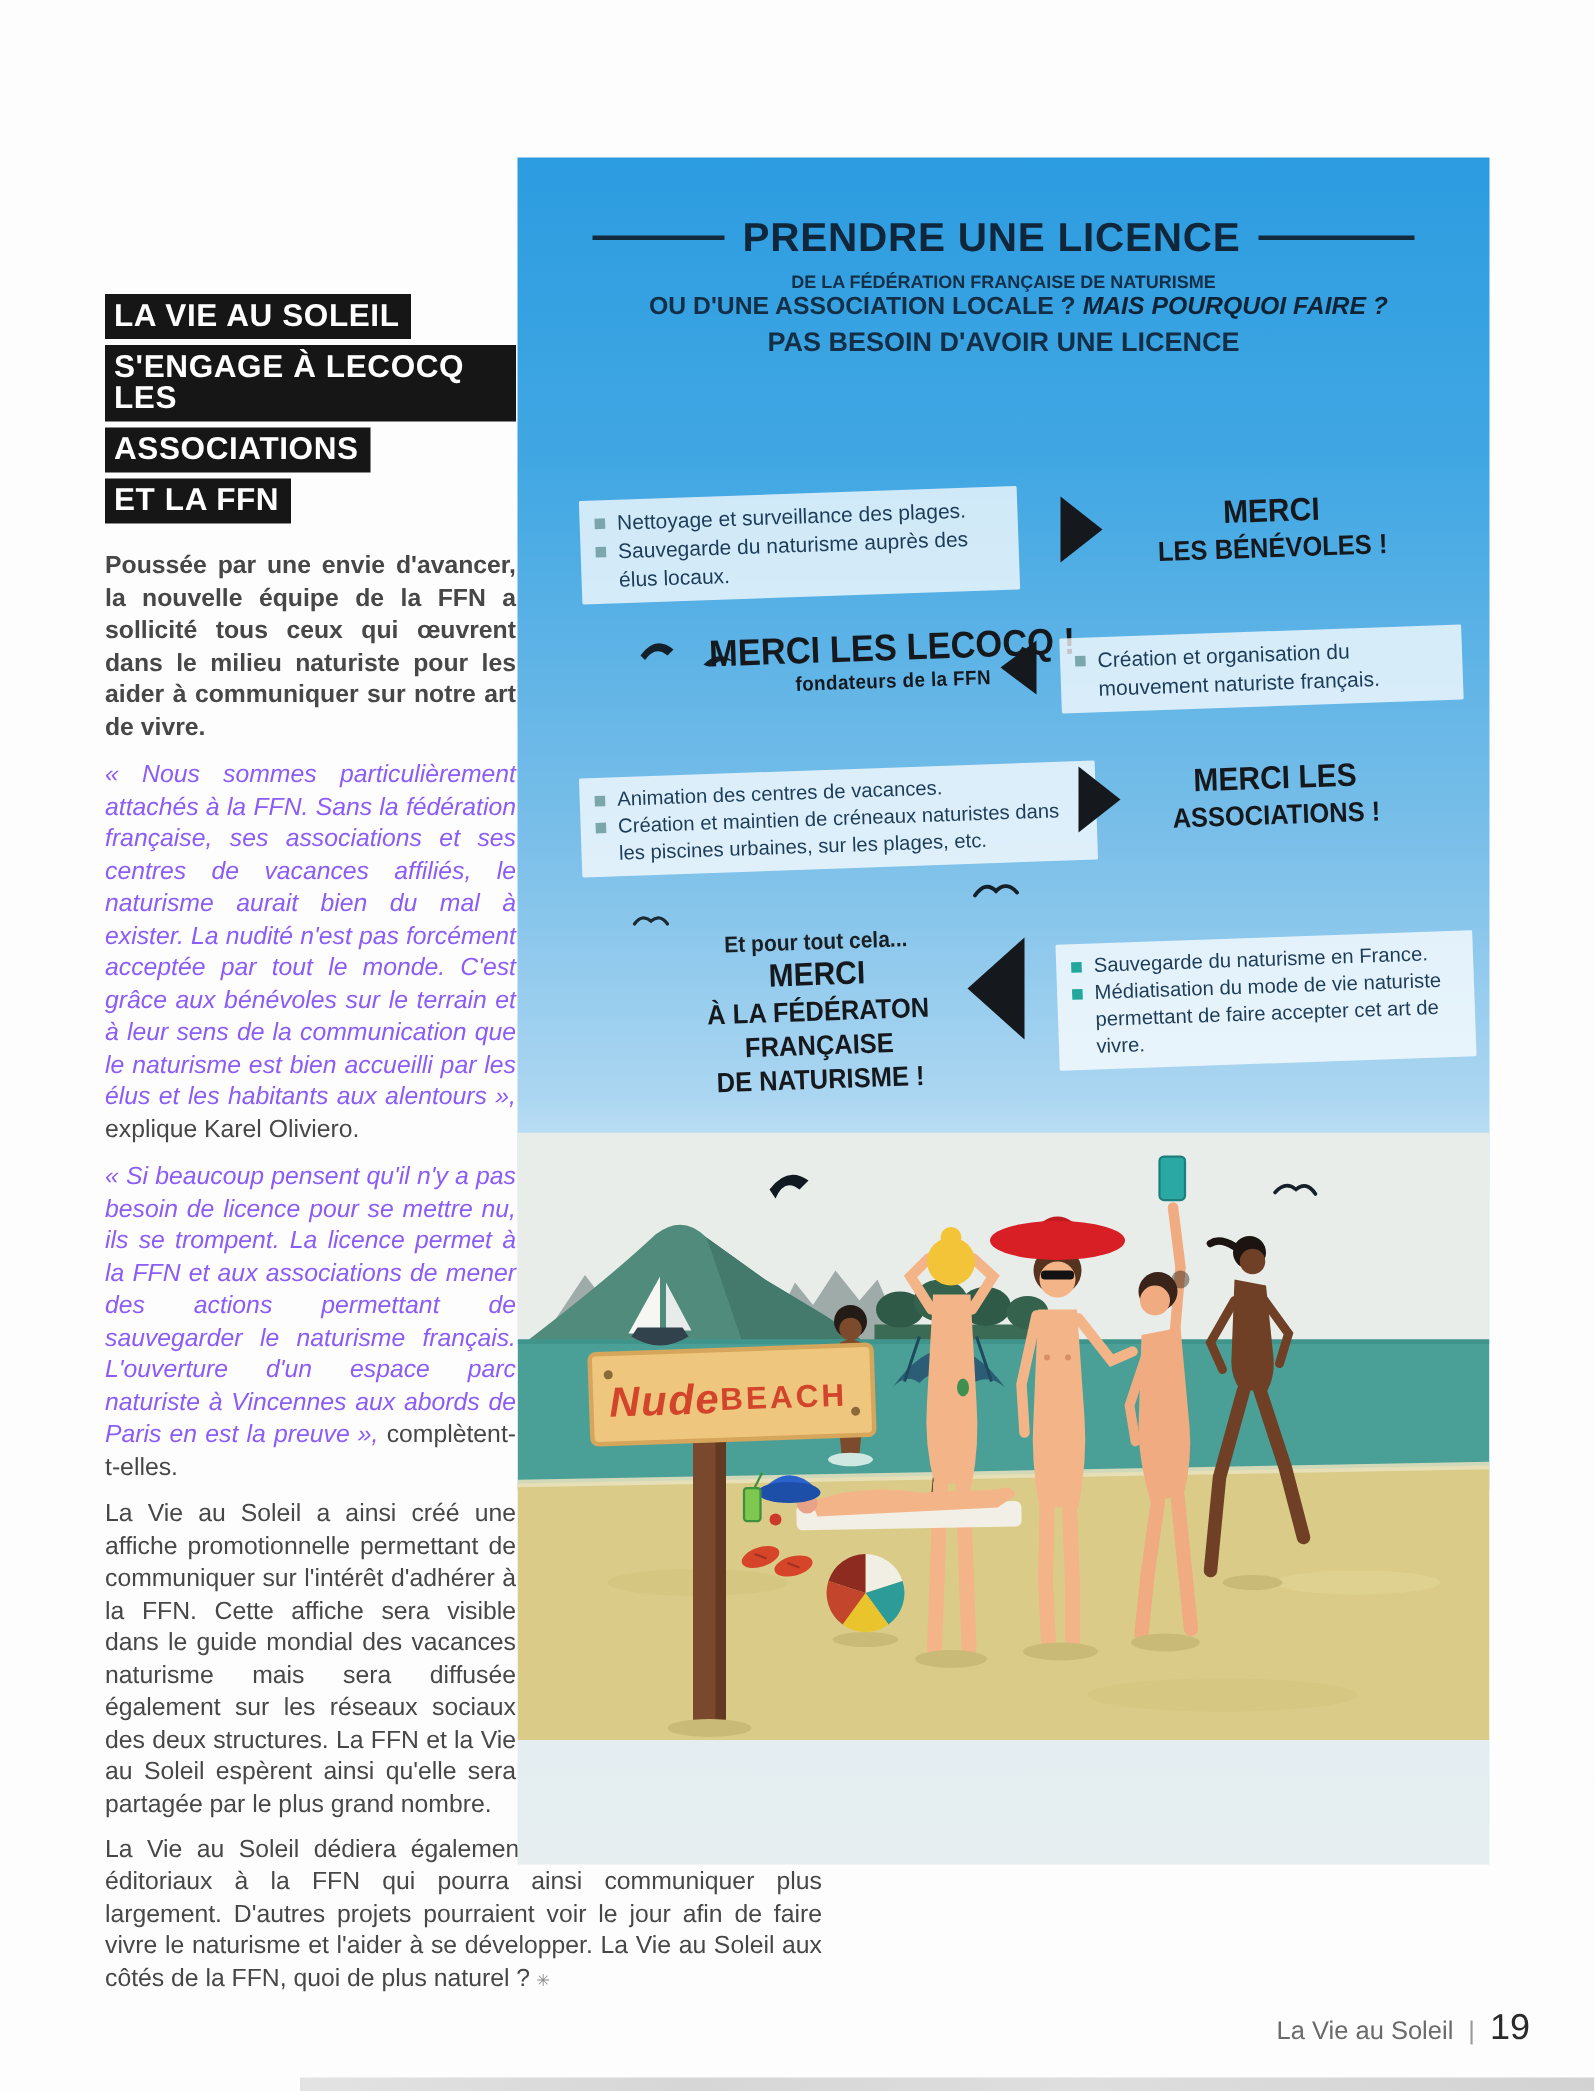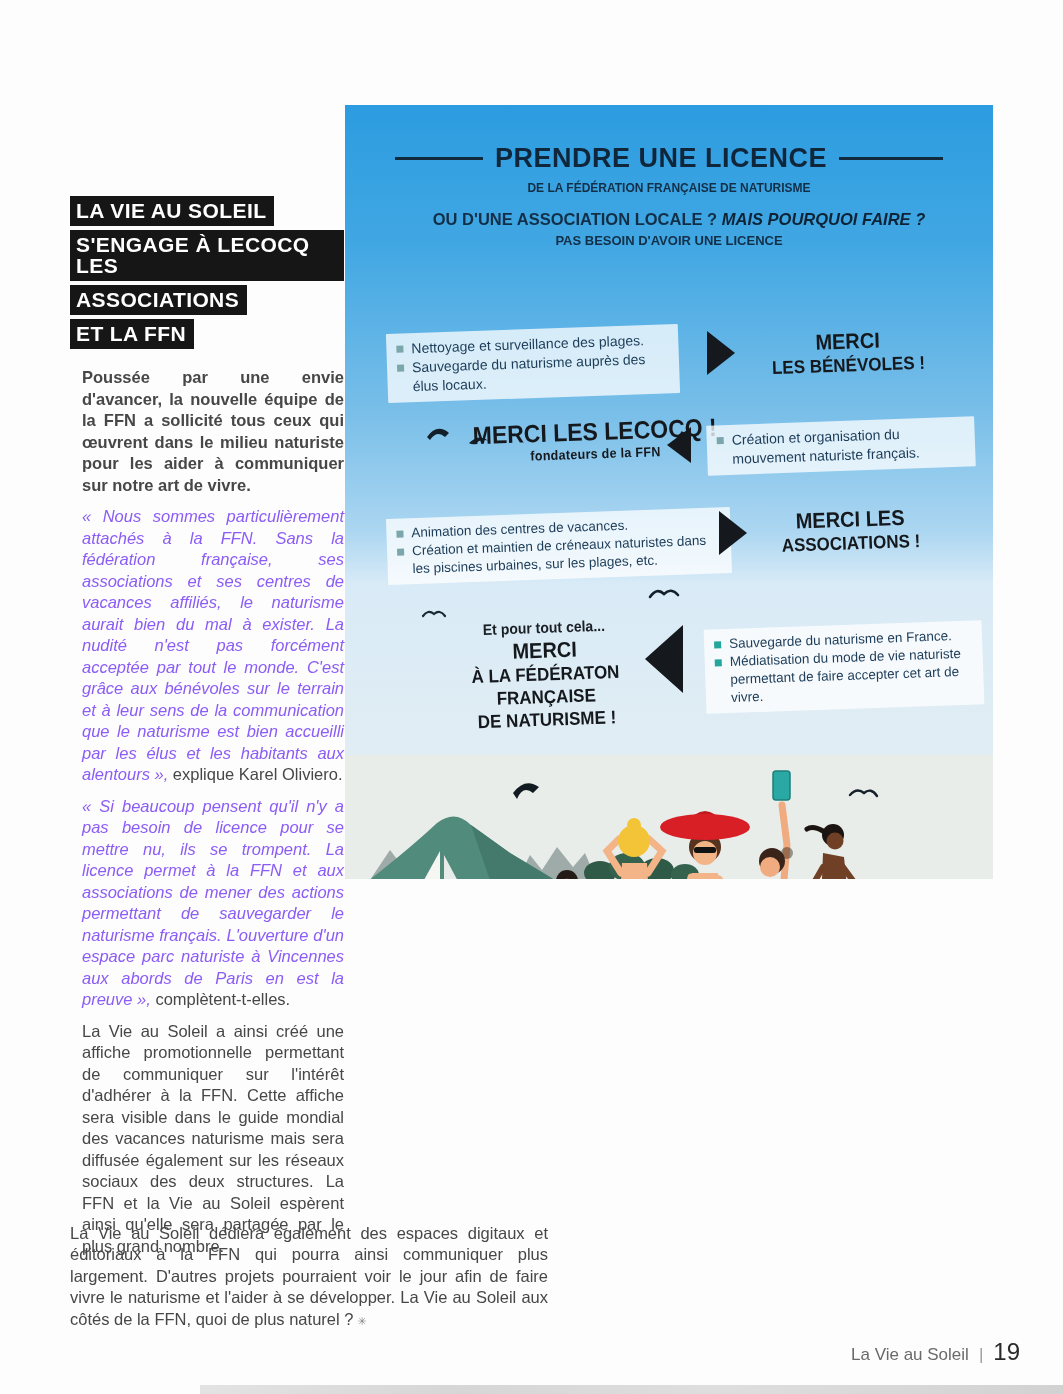--- a/index.html
+++ b/index.html
@@ -4,41 +4,41 @@
 <style>
   html,body{margin:0;padding:0;background:#ffffff;}
   .page{position:relative;width:1063px;height:1394px;background:#fdfdfd;overflow:hidden;
         font-family:"Liberation Sans",sans-serif;margin:0 auto;}
 
   
   .article-col{position:absolute;left:70px;top:196px;width:274px;}
   .black-title{margin-bottom:14px;}
   .black-title span{display:inline-block;background:#161616;color:#fff;font-weight:bold;
         font-size:21px;line-height:1;padding:4px 8px 5px 6px;margin-bottom:4px;letter-spacing:.4px;}
-  .article-col p{margin:0 0 10px 12px;font-size:16.5px;line-height:21.5px;color:#474747;
+  .article-col p{margin:0 0 10px 0;font-size:16.5px;line-height:21.5px;color:#474747;
         text-align:justify;}
   .p-intro{font-weight:bold;color:#2e2e2e;}
   .it{font-style:italic;color:#8b5cf6;}
   .article-wide{position:absolute;left:70px;top:1206px;width:478px;font-size:16.5px;
         line-height:21.5px;color:#474747;text-align:justify;}
   .endmark{font-size:11px;color:#8a8a8a;margin-left:4px;}
 
   
-  .infographic{position:absolute;left:345px;top:105px;width:648px;height:774px;
+  .infographic{position:absolute;left:345px;top:105px;width:648px;height:1138px;
         background:linear-gradient(180deg,#2c9ce0 0%,#41a7e3 18%,#7abfe9 40%,
                    #abd6f1 55%,#d9ebf7 62%,#e6eef0 100%);overflow:hidden;}
   .ig-head{position:absolute;top:38px;left:0;width:100%;text-align:center;color:#132f47;}
   .ig-title-row{display:flex;align-items:center;justify-content:center;gap:12px;padding:0 40px;}
   .ig-title-row .bar{height:3px;background:#122a3d;flex:0 0 auto;}
   .bar-l{width:88px;} .bar-r{width:104px;}
   .ig-title{font-size:27px;font-weight:800;color:#10263a;letter-spacing:.5px;}
   .ig-sub1{font-size:12px;font-weight:bold;margin-top:7px;}
-  .ig-sub2{font-size:16.5px;font-weight:bold;margin-top:15px;padding-left:20px;}
+  .ig-sub2{font-size:16.5px;font-weight:bold;margin-top:0;padding-left:20px;}
   .ig-sub2 .bi{font-style:italic;font-weight:800;color:#0e2436;}
-  .ig-sub3{font-size:13px;font-weight:bold;margin-top:4px;}
+  .ig-sub3{font-size:18px;font-weight:bold;margin-top:4px;}
   .ig-sub4{font-size:12.5px;font-weight:bold;margin-top:2px;}
 
   .band{position:absolute;background:rgba(255,255,255,.75);padding:6px 10px;
         transform:rotate(-2deg);border-radius:1px;}
   .band .li{display:flex;align-items:flex-start;font-size:14px;line-height:19px;color:#1c3c58;}
   .band .bullet{flex:0 0 auto;width:7px;height:7px;margin:6px 8px 0 0;background:#7ba7ac;}
   .band .bullet.teal{background:#23a79c;}
   .band.small .li{font-size:13.5px;line-height:18px;}
 
   .merci{position:absolute;text-align:center;color:#15191d;font-weight:800;

